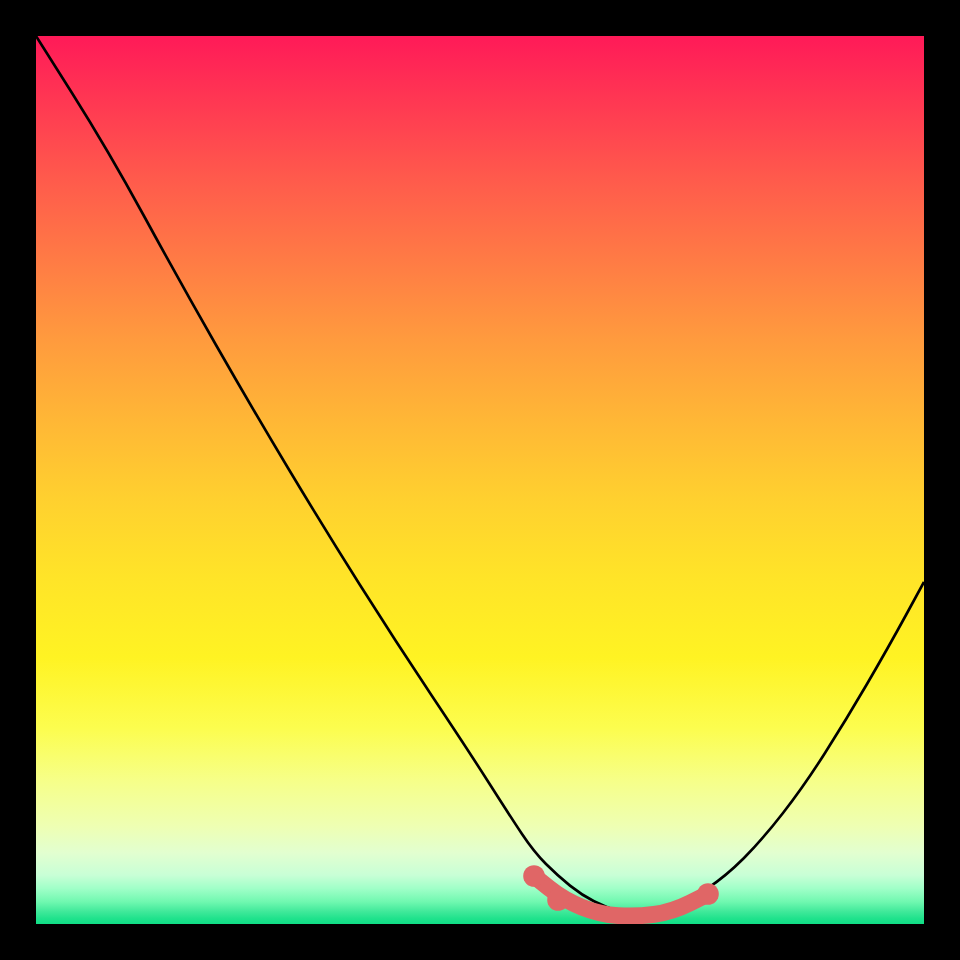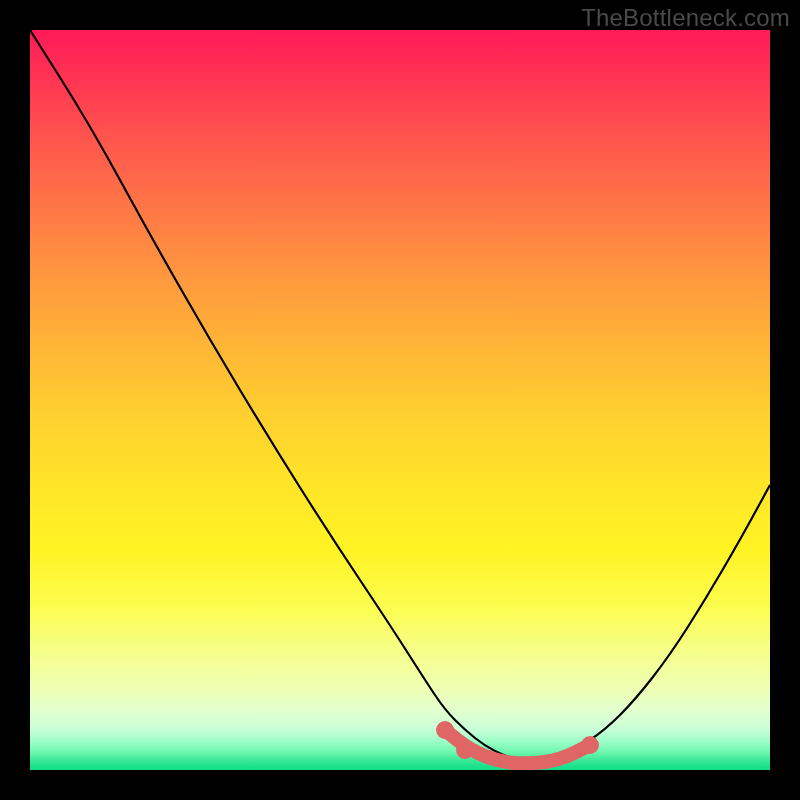--- a/index.html
+++ b/index.html
@@ -79,21 +79,20 @@
     fill: none;
     stroke: #e06666;
     stroke-width: 14;
     stroke-linecap: round;
   }
 </style>
 </head>
 <body>
 
 <div class="frame">
-  <div class="watermark">TheBottleneck.com</div>
 
   <div class="plot-area"></div>
 
   <svg class="curve" viewBox="0 0 740 740" preserveAspectRatio="none">
     <path id="left-curve" class="black" d="M 0 0 Q 0 0 30 47.5 Q 60 95 90 150 Q 120 205 150 257.5 Q 180 310 210 360 Q 240 410 270 457.5 Q 300 505 330 550 Q 360 595 377.5 622.5 Q 395 650 405 665 Q 415 680 425 690 Q 435 700 445 708 Q 455 716 465 721 Q 475 726 486.5 730 L 498 734"></path>
     <path id="right-curve" class="black" d="M 498 734 Q 498 734 509 732 Q 520 730 532.5 725 Q 545 720 560 710 Q 575 700 590 685 Q 605 670 622.5 647.5 Q 640 625 657.5 597.5 Q 675 570 692.5 540 Q 710 510 725 482.5 L 740 455"></path>
     <path id="pink-seg" class="pinkseg" d="M 415 700 Q 415 700 427.5 710 Q 440 720 455 726 Q 470 732 485 733 Q 500 734 515 732 Q 530 730 545 722.5 L 560 715"></path>
     <g id="dots">
         <circle class="dot" cx="415" cy="700" r="9"></circle>
         <circle class="dot" cx="435" cy="720" r="9"></circle>

